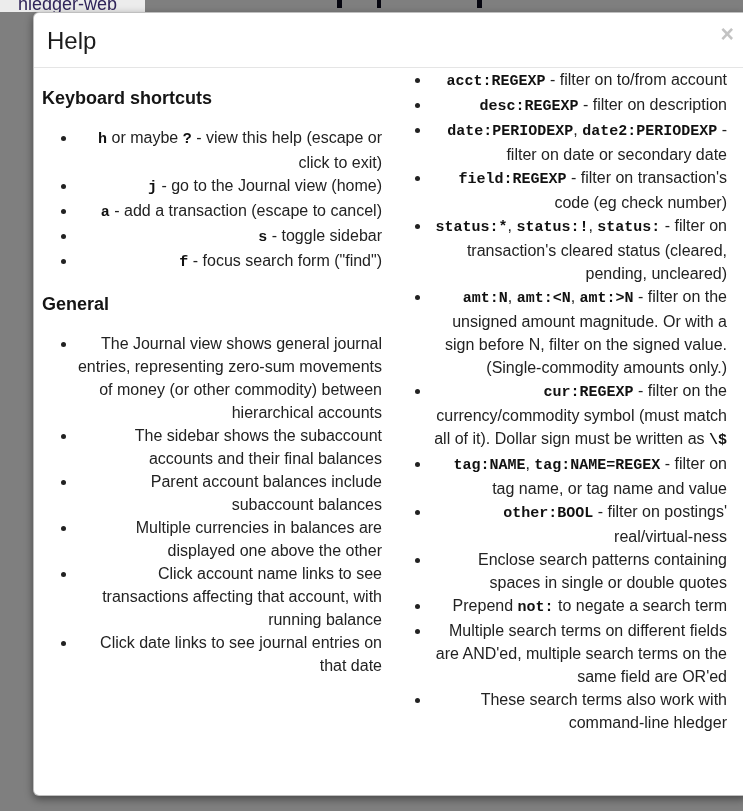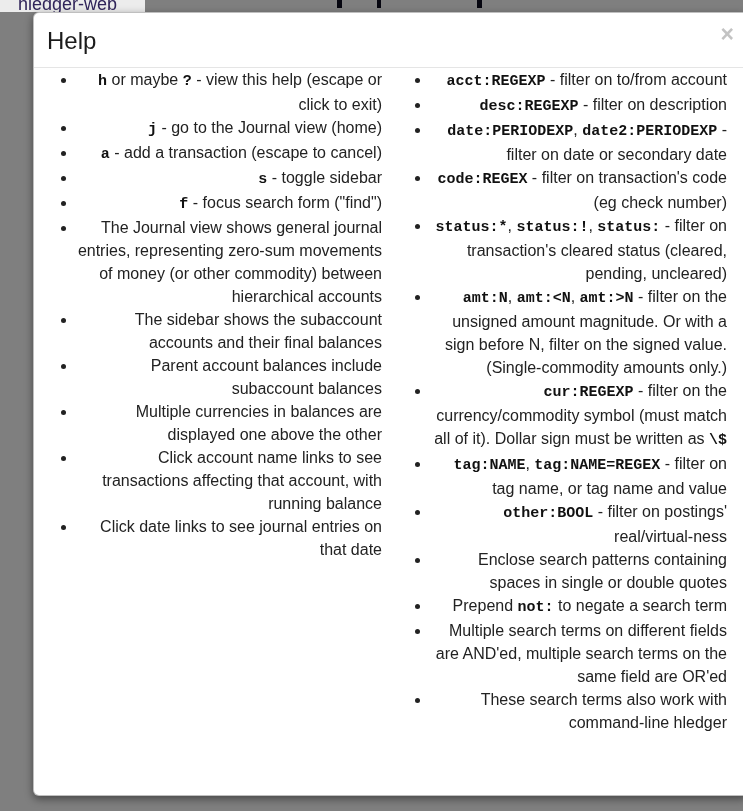--- a/index.html
+++ b/index.html
@@ -62,42 +62,44 @@
     <a href="#" class="brand">hledger-web</a>
   </div>
 
   <div class="modal">
     <div class="modal-header">
       <div class="modal-title">Help</div>
       <button class="close-btn">×</button>
     </div>
     <div class="modal-body">
       <div class="col-left" id="col-left">
+          <h2 class="section-heading">Keyboard shortcuts</h2>
           <ul class="help-list">
             <li><code class="mono">h</code> or maybe <code class="mono">?</code> - view this help (escape or click to exit)</li>
             <li><code class="mono">j</code> - go to the Journal view (home)</li>
             <li><code class="mono">a</code> - add a transaction (escape to cancel)</li>
             <li><code class="mono">s</code> - toggle sidebar</li>
             <li><code class="mono">f</code> - focus search form ("find")</li>
           </ul>
+          <h2 class="section-heading">General</h2>
           <ul class="help-list">
             <li>The Journal view shows general journal entries, representing zero-sum movements of money (or other commodity) between hierarchical accounts</li>
             <li>The sidebar shows the subaccount accounts and their final balances</li>
             <li>Parent account balances include subaccount balances</li>
             <li>Multiple currencies in balances are displayed one above the other</li>
             <li>Click account name links to see transactions affecting that account, with running balance</li>
             <li>Click date links to see journal entries on that date</li>
           </ul>
         </div>
       <div class="col-right" id="col-right">
           <ul class="help-list">
             <li><code class="mono">acct:REGEXP</code> - filter on to/from account</li>
             <li><code class="mono">desc:REGEXP</code> - filter on description</li>
             <li><code class="mono">date:PERIODEXP</code>, <code class="mono">date2:PERIODEXP</code> - filter on date or secondary date</li>
-            <li><code class="mono">code:REGEX</code> - filter on transaction's code (eg check number)</li>
+            <li><code class="mono">field:REGEXP</code> - filter on transaction's code (eg check number)</li>
             <li><code class="mono">status:*</code>, <code class="mono">status:!</code>, <code class="mono">status:</code> - filter on transaction's cleared status (cleared, pending, uncleared)</li>
             <li><code class="mono">amt:N</code>, <code class="mono">amt:&lt;N</code>, <code class="mono">amt:&gt;N</code> - filter on the unsigned amount magnitude. Or with a sign before N, filter on the signed value. (Single-commodity amounts only.)</li>
             <li><code class="mono">cur:REGEXP</code> - filter on the currency/commodity symbol (must match all of it). Dollar sign must be written as <code class="mono">\$</code></li>
             <li><code class="mono">tag:NAME</code>, <code class="mono">tag:NAME=REGEX</code> - filter on tag name, or tag name and value</li>
             <li><code class="mono">other:BOOL</code> - filter on postings' real/virtual-ness</li>
             <li>Enclose search patterns containing spaces in single or double quotes</li>
             <li>Prepend <code class="mono">not:</code> to negate a search term</li>
             <li>Multiple search terms on different fields are AND'ed, multiple search terms on the same field are OR'ed</li>
             <li>These search terms also work with command-line hledger</li>
           </ul>

